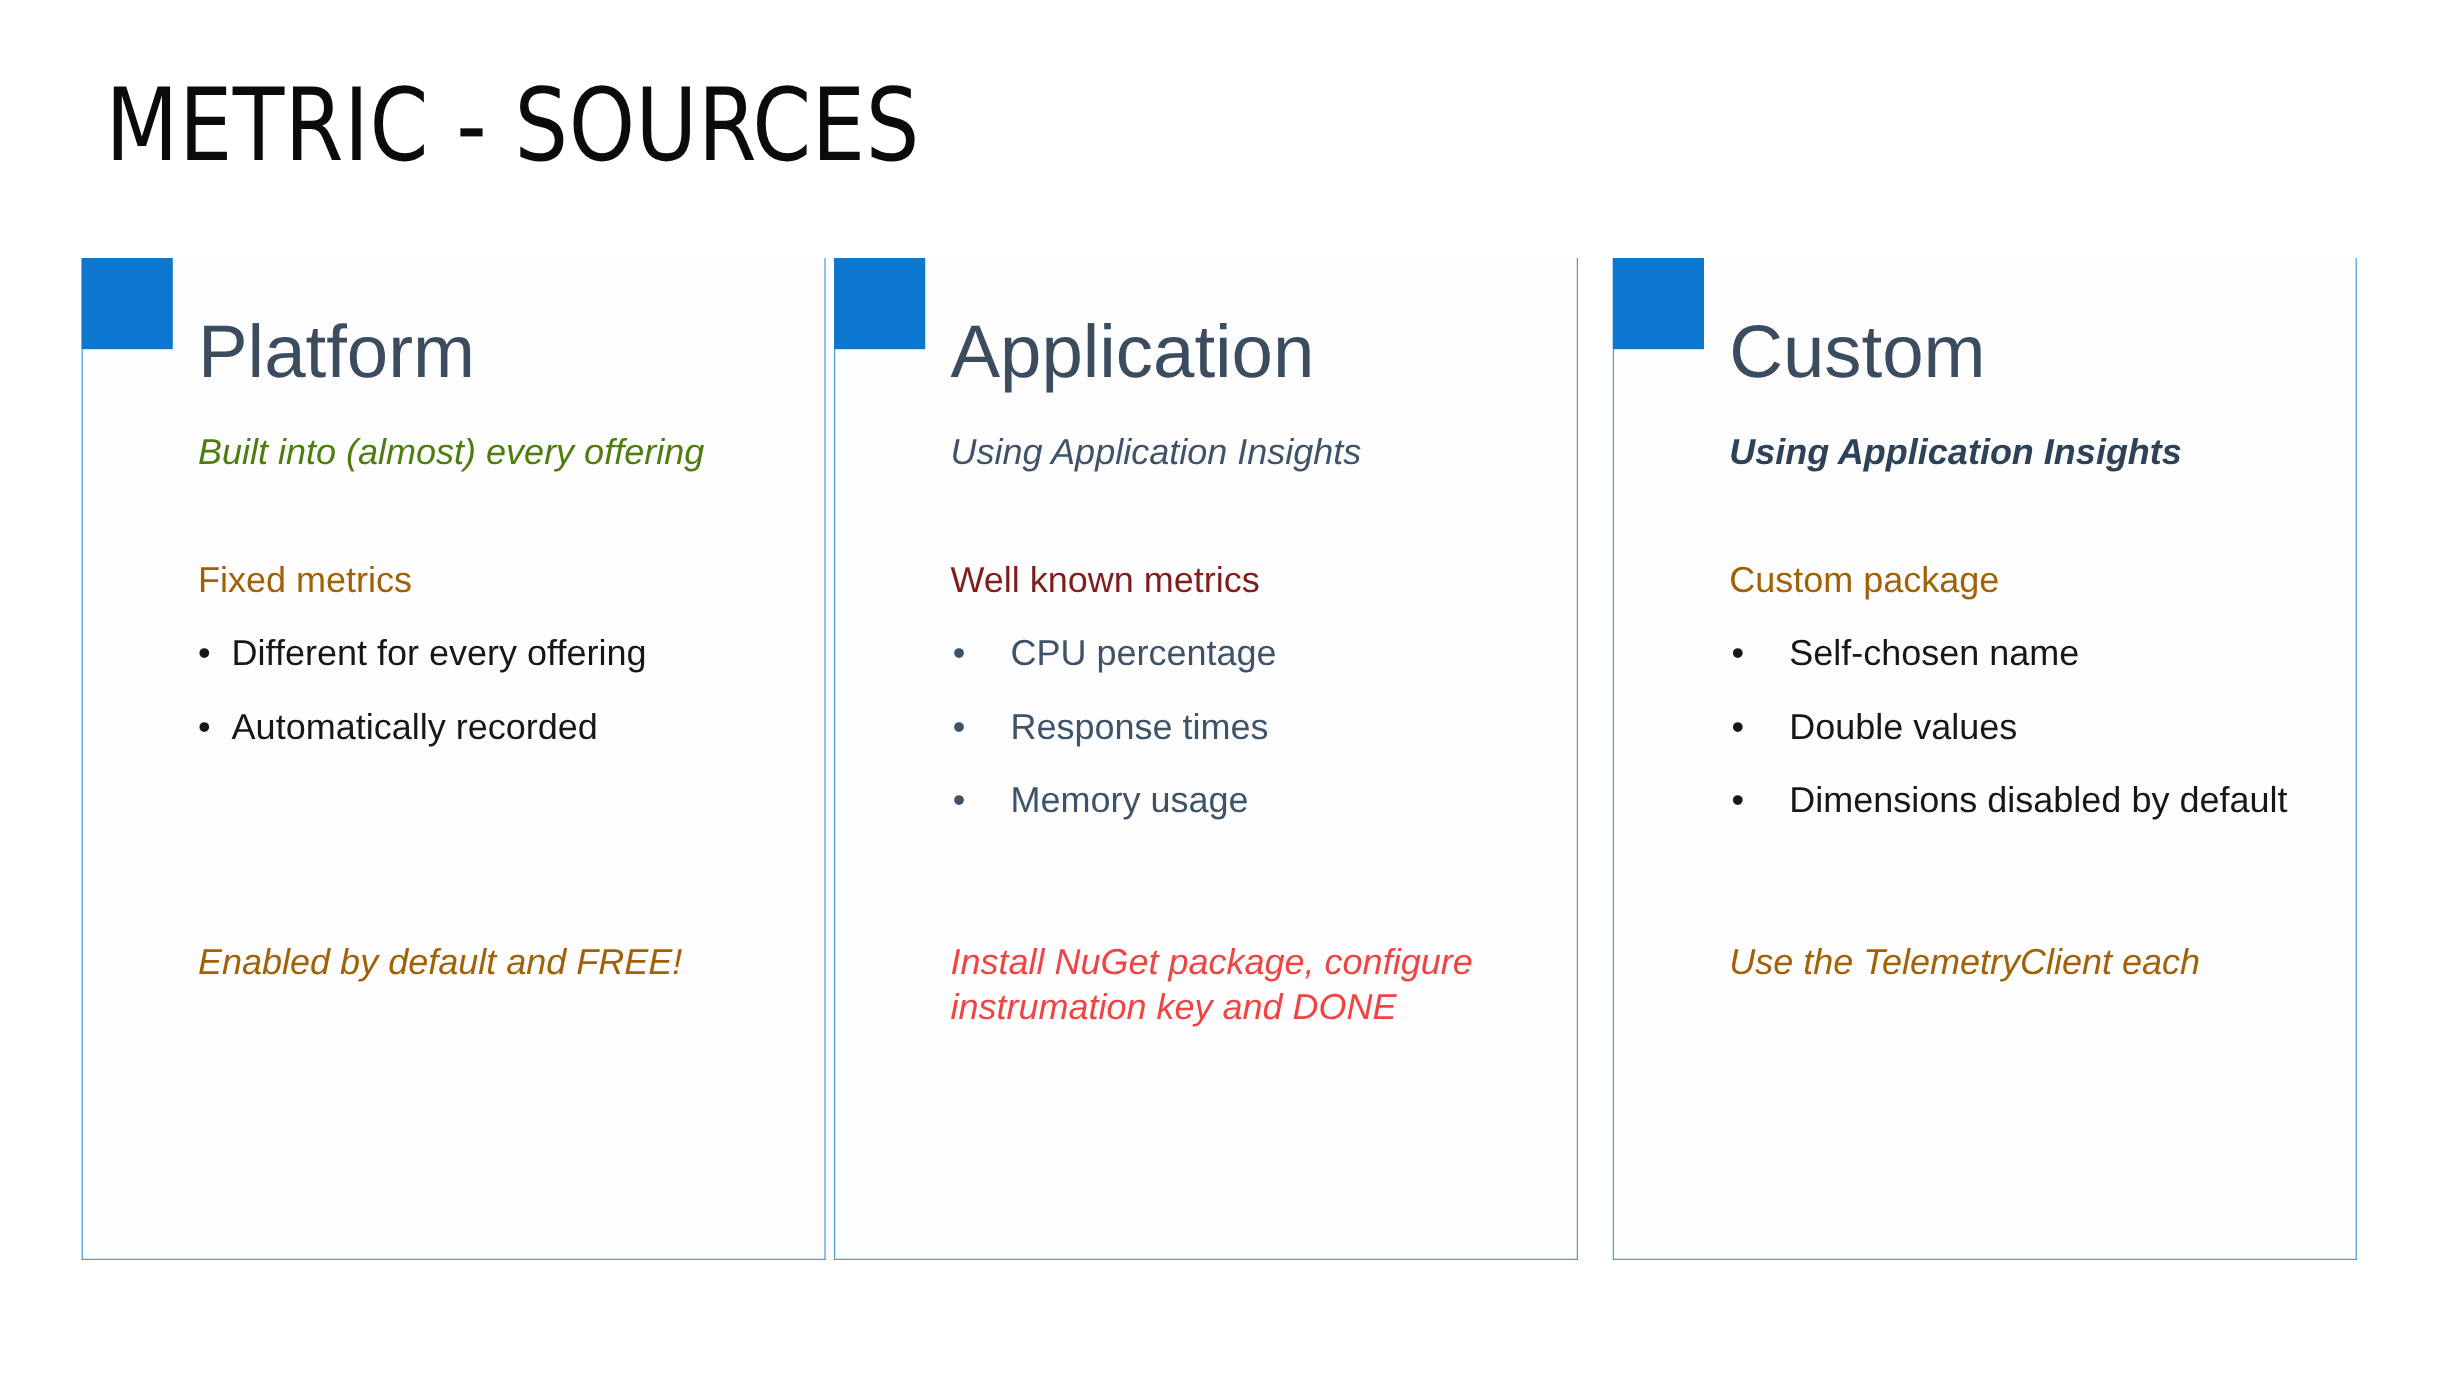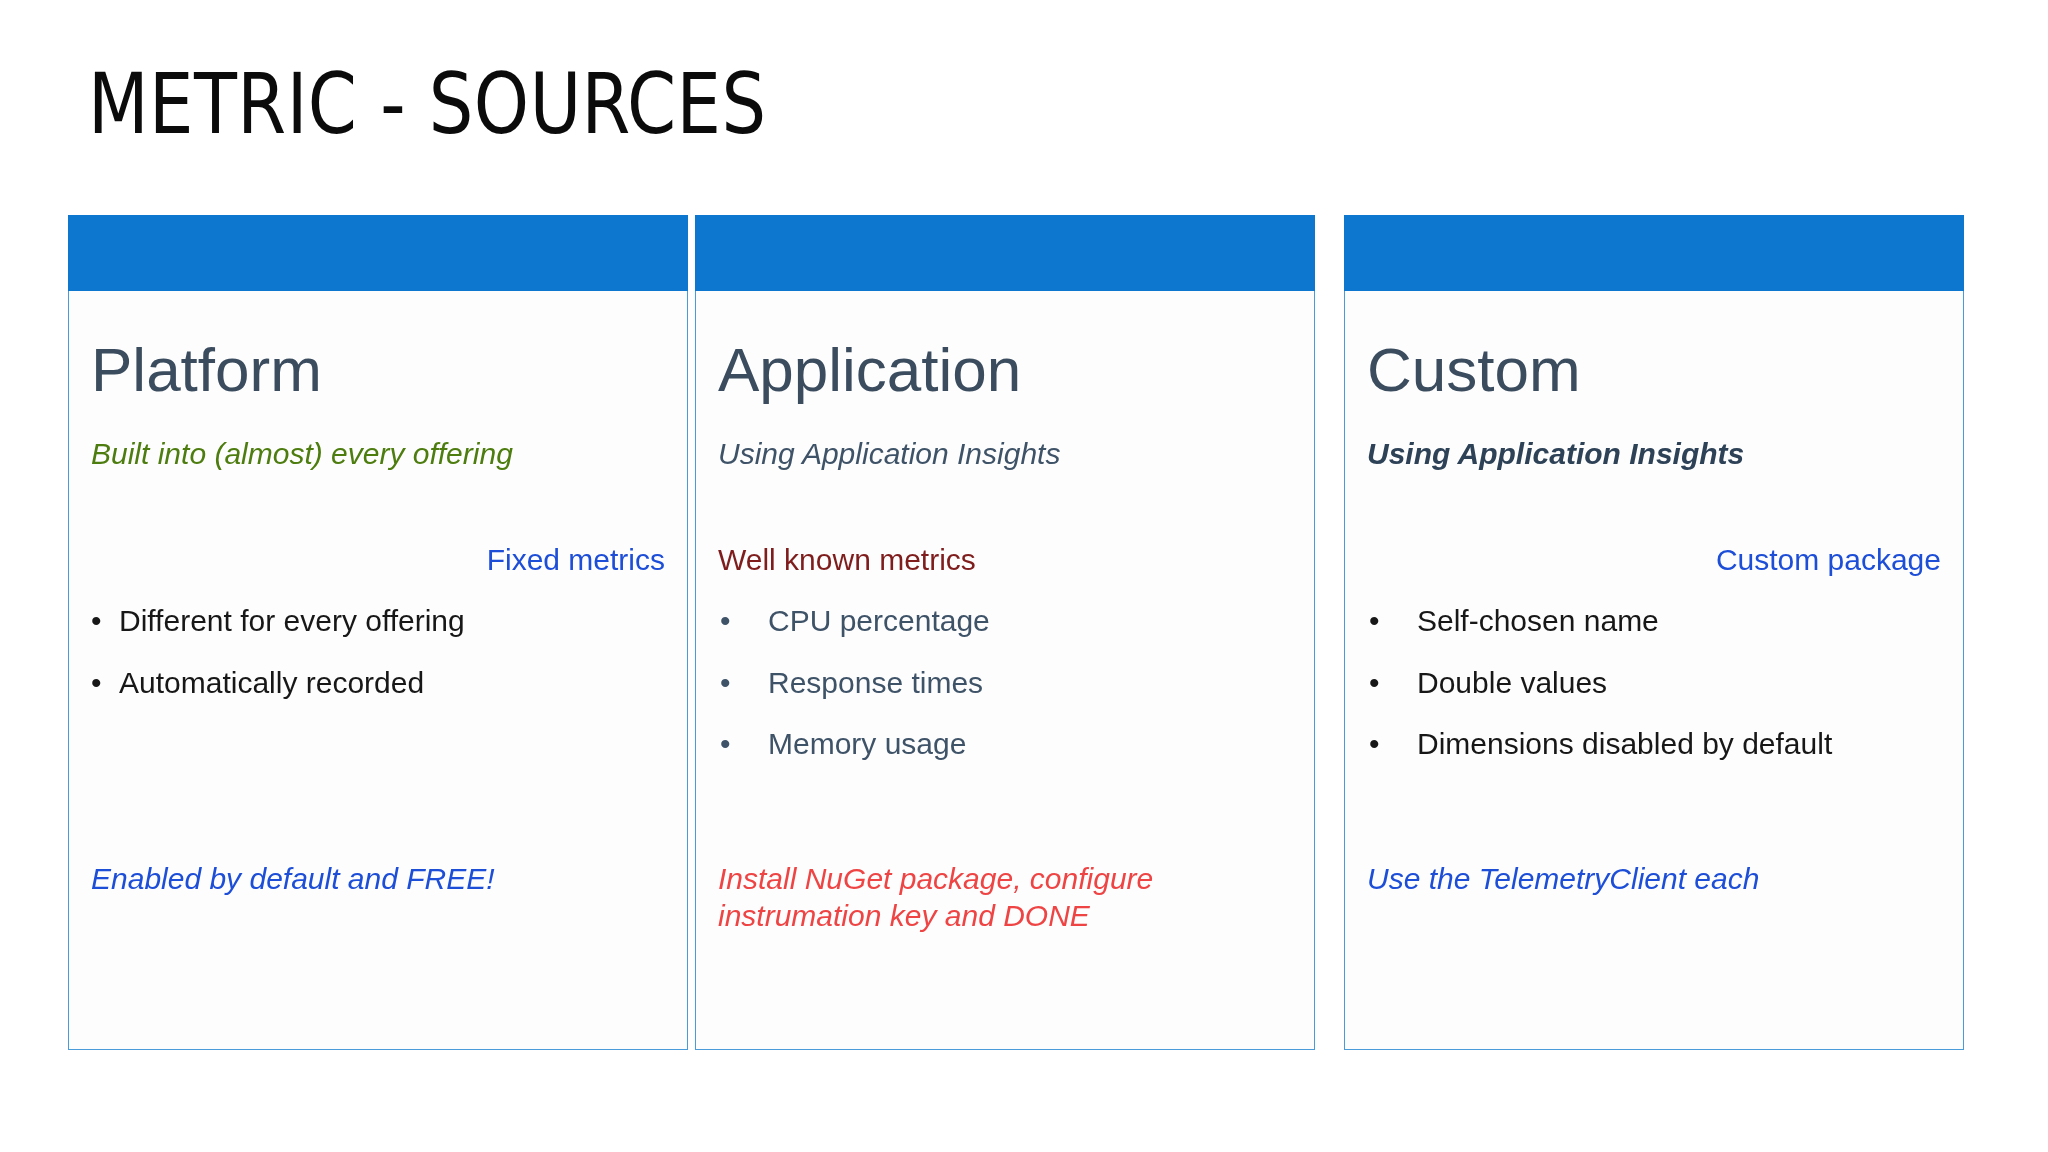--- a/index.html
+++ b/index.html
@@ -36,21 +36,21 @@
   .card {
     position: absolute;
     top: 215px;
     width: 620px;
     height: 835px;
     box-sizing: border-box;
     background: #fdfdfd;
     border: 1px solid #4a9bda;
     border-top: none;
     display: flex;
-    flex-direction: column;
+    flex-direction: row;
   }
   #card-platform    { left: 68px; }
   #card-application { left: 695px; }
   #card-custom      { left: 1344px; }
 
   .card-header {
     height: 76px;
     flex: 0 0 76px;
     background: #0d77cf;
     margin: -0px -1px 0 -1px;
@@ -82,21 +82,21 @@
   }
   .sub-dark  { color: #4d7c0f; }
   .sub-slate { color: #3f5368; }
   .sub-bold  { font-weight: 700; color: #2e4257; }
 
   .card-lead {
     font-size: 30px;
     line-height: 1.25;
     margin-top: 68px;
   }
-  .lead-dark  { color: #1d4ed8; text-align: right; }
+  .lead-dark  { color: #a16207; }
   .lead-slate { color: #7f1d1d; }
 
   ul.bullets {
     list-style: none;
     margin: 12px 0 0 0;
     padding: 0;
   }
   ul.bullets li {
     font-size: 30px;
     line-height: 1.25;
@@ -117,21 +117,21 @@
 
   .card-footnote {
     position: absolute;
     left: 22px;
     right: 16px;
     top: 570px;
     font-style: italic;
     font-size: 30px;
     line-height: 1.22;
   }
-  .fn-dark  { color: #1d4ed8; }
+  .fn-dark  { color: #a16207; }
   .fn-slate { color: #ef4444; }
 </style>
 </head>
 <body>
 
 <div id="slide-title">METRIC - SOURCES</div>
 
 <div class="card" id="card-platform">
   <div class="card-header"></div>
   <div class="card-body">

